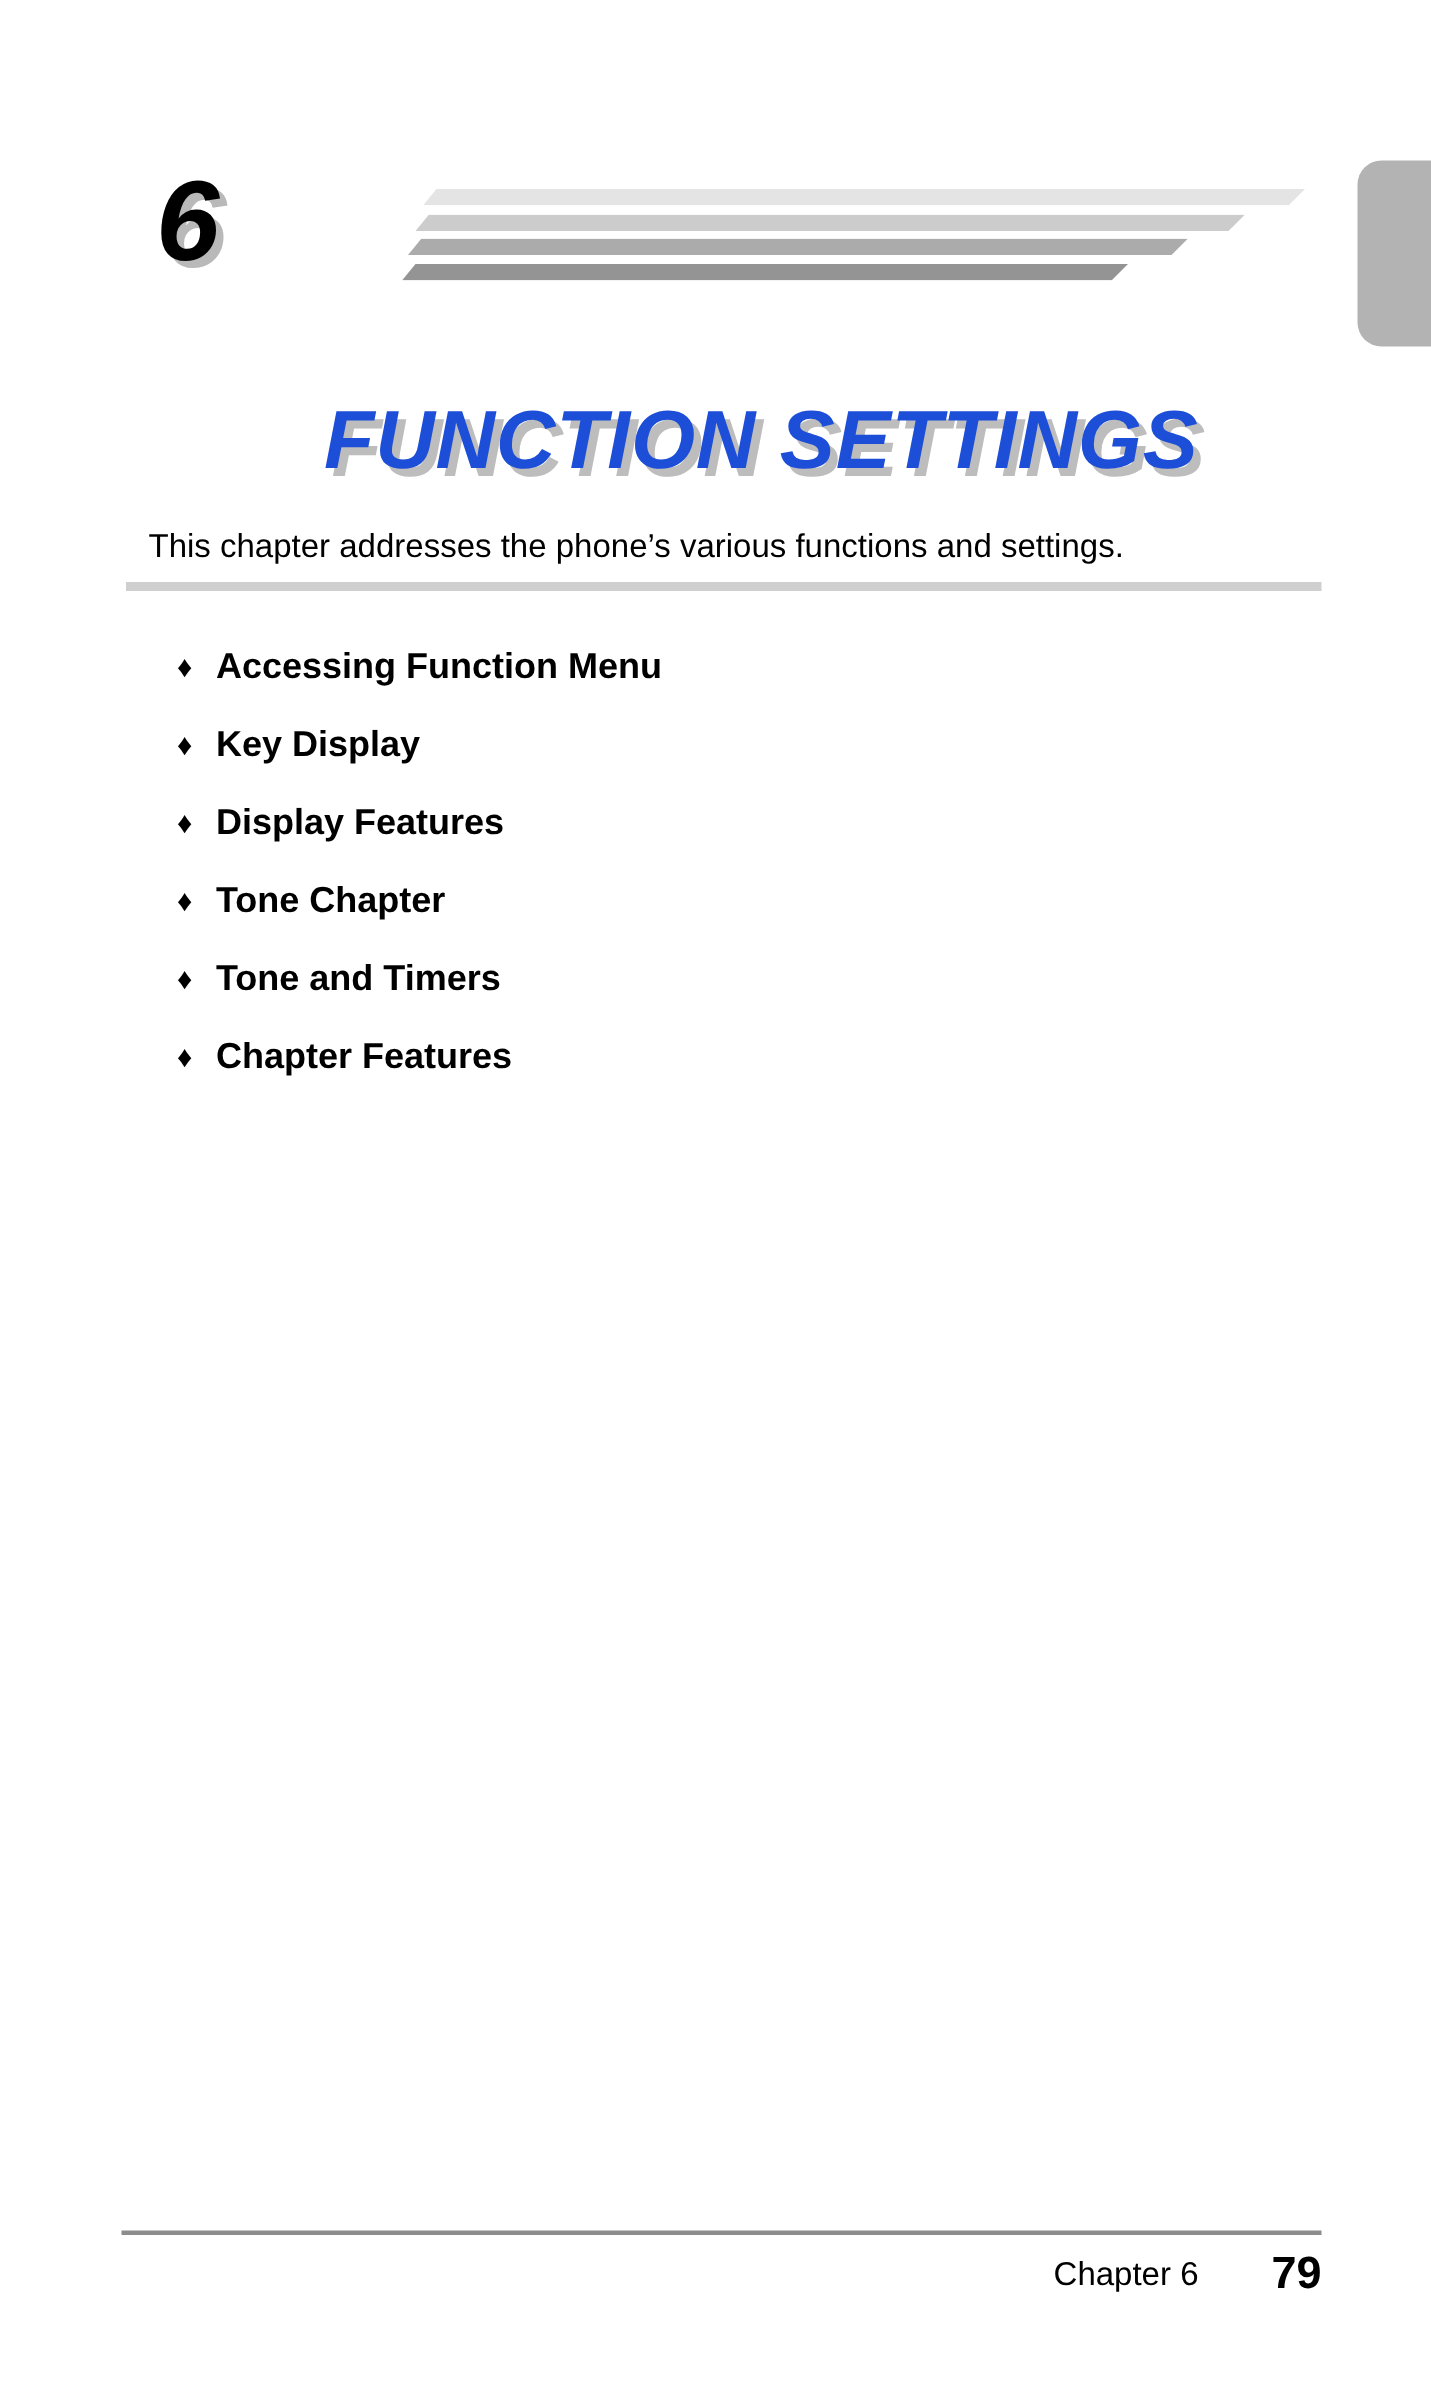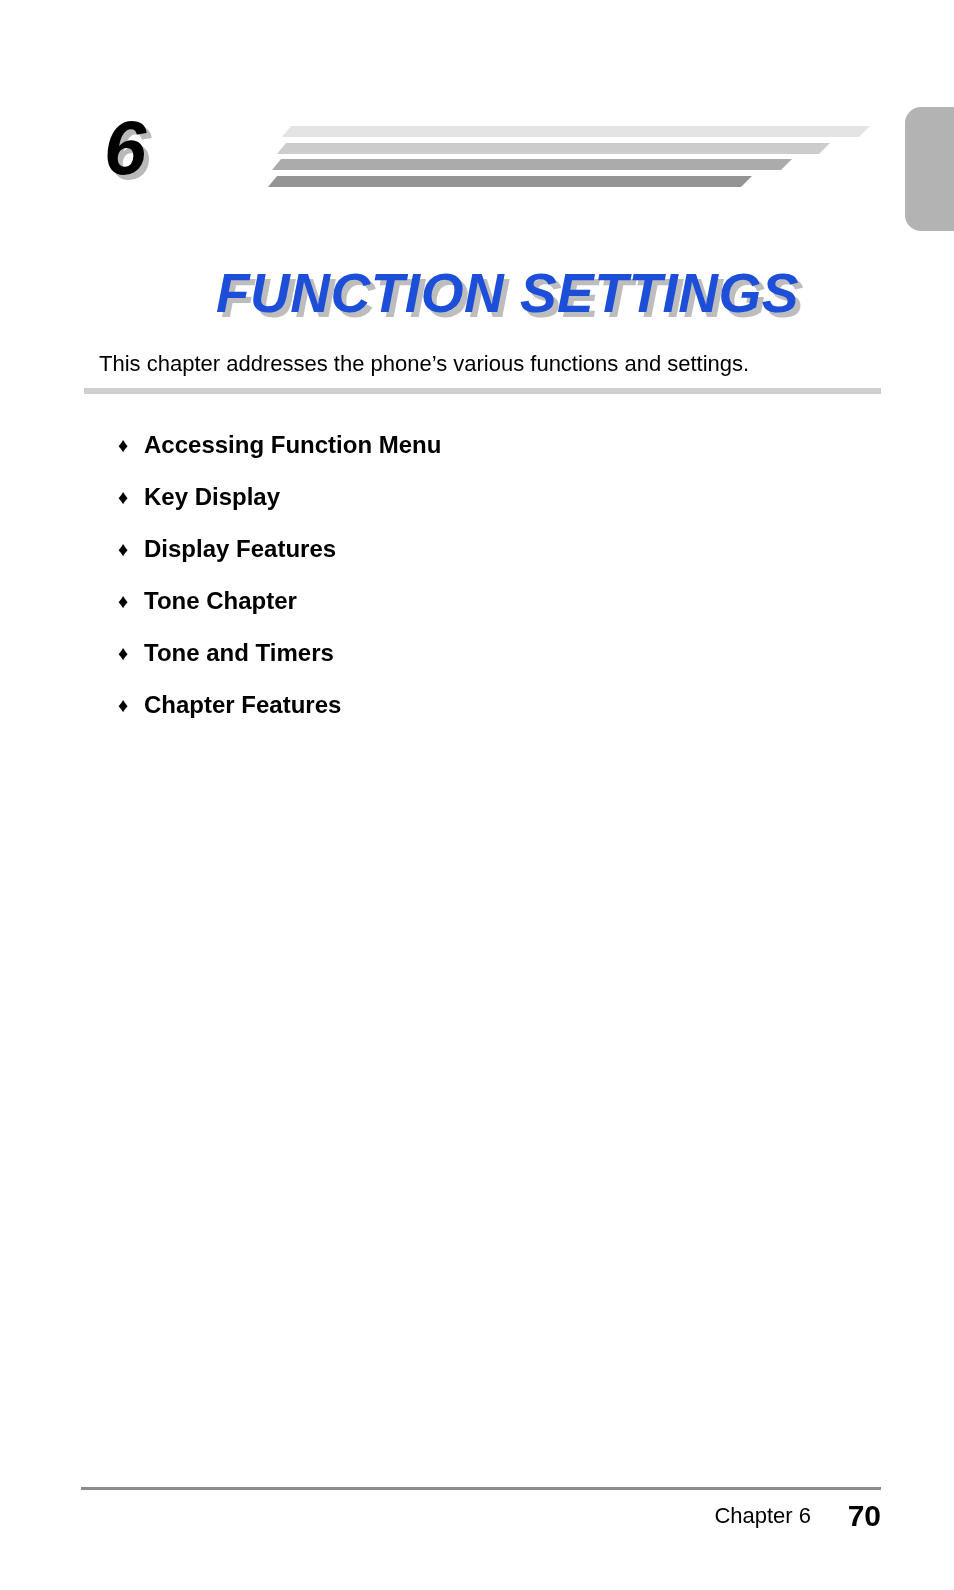--- a/index.html
+++ b/index.html
@@ -160,20 +160,21 @@
   }
   .footer {
     position: absolute;
     left: 81px;
     top: 1492px;
     width: 800px;
     height: 48px;
     display: flex;
     align-items: center;
     justify-content: flex-end;
+    gap: 12px;
   }
   .footer-chapter {
     font-size: 22px;
     color: #000000;
   }
   .footer-page {
     font-size: 30px;
     font-weight: bold;
     color: #000000;
     margin-left: 26px;
@@ -226,16 +227,16 @@
     </li>
     <li class="topic-item">
       <span class="topic-bullet">♦</span>
       <span class="topic-label">Chapter Features</span>
     </li>
   </ul>
 
   <div class="footer-rule"></div>
   <div class="footer">
     <span class="footer-chapter">Chapter 6</span>
-    <span class="footer-page">70</span>
+    <span class="footer-page">79</span>
   </div>
 
 </div>
 
 </body></html>

